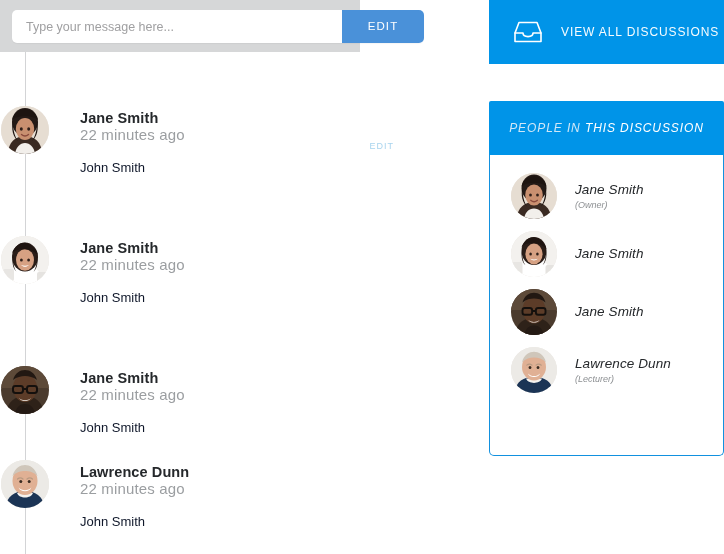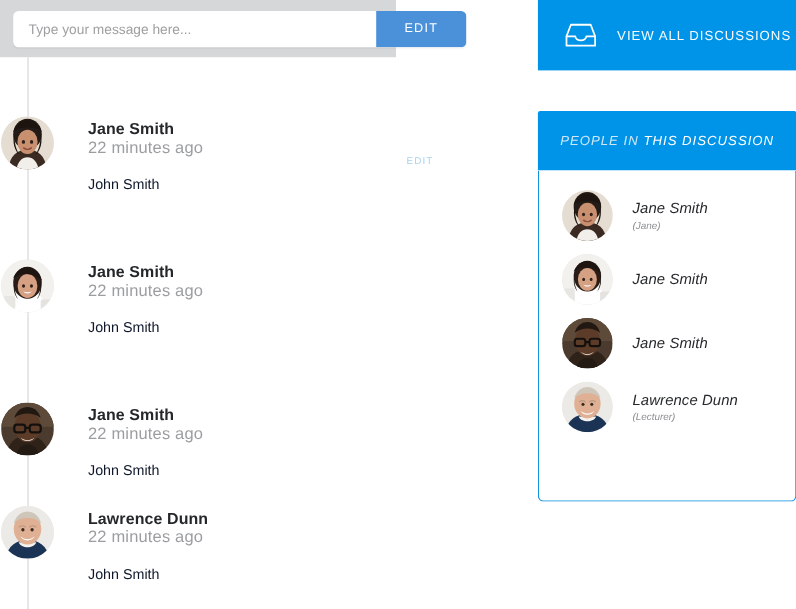--- a/index.html
+++ b/index.html
@@ -394,21 +394,21 @@
             <path d="M11.5 14.5c0 9.6 2 15.4 4.8 19.2-4.8-3.8-6.8-11.5-4.8-19.2z" fill="#1d1410"></path>
             <path d="M34.5 14.5c0 9.6-2 15.4-4.8 19.2 4.8-3.8 6.8-11.5 4.8-19.2z" fill="#1d1410"></path>
             <ellipse cx="19.5" cy="22" rx="1.4" ry="1.6" fill="#30201a"></ellipse>
             <ellipse cx="26.5" cy="22" rx="1.4" ry="1.6" fill="#30201a"></ellipse>
             <path d="M19.7 27.3c1.9 1.6 4.8 1.6 6.7 0" stroke="#8a4a3c" stroke-width="1.3" fill="none" stroke-linecap="round"></path>
             <path d="M13 46c1-6.7 4.8-10.5 10-10.5s9 3.8 10 10.5z" fill="#f2efeb"></path>
           </svg>
         </div>
         <div class="person-info">
           <div class="person-name">Jane Smith</div>
-          <div class="person-role">(Jane)</div>
+          <div class="person-role">(Owner)</div>
         </div>
       </div>
 
       <div class="person-row">
         <div class="person-avatar">
           <svg viewBox="0 0 46 46" xmlns="http://www.w3.org/2000/svg">
             <rect width="46" height="46" fill="#f3f1ee"></rect>
             <path d="M5 46c1-12.5 8.6-18 18-18s17 5.5 18 18z" fill="#ffffff"></path>
             <ellipse cx="23" cy="20" rx="12.5" ry="14" fill="#2a1d18"></ellipse>
             <ellipse cx="23" cy="23" rx="8.6" ry="10.4" fill="#d6a183"></ellipse>

